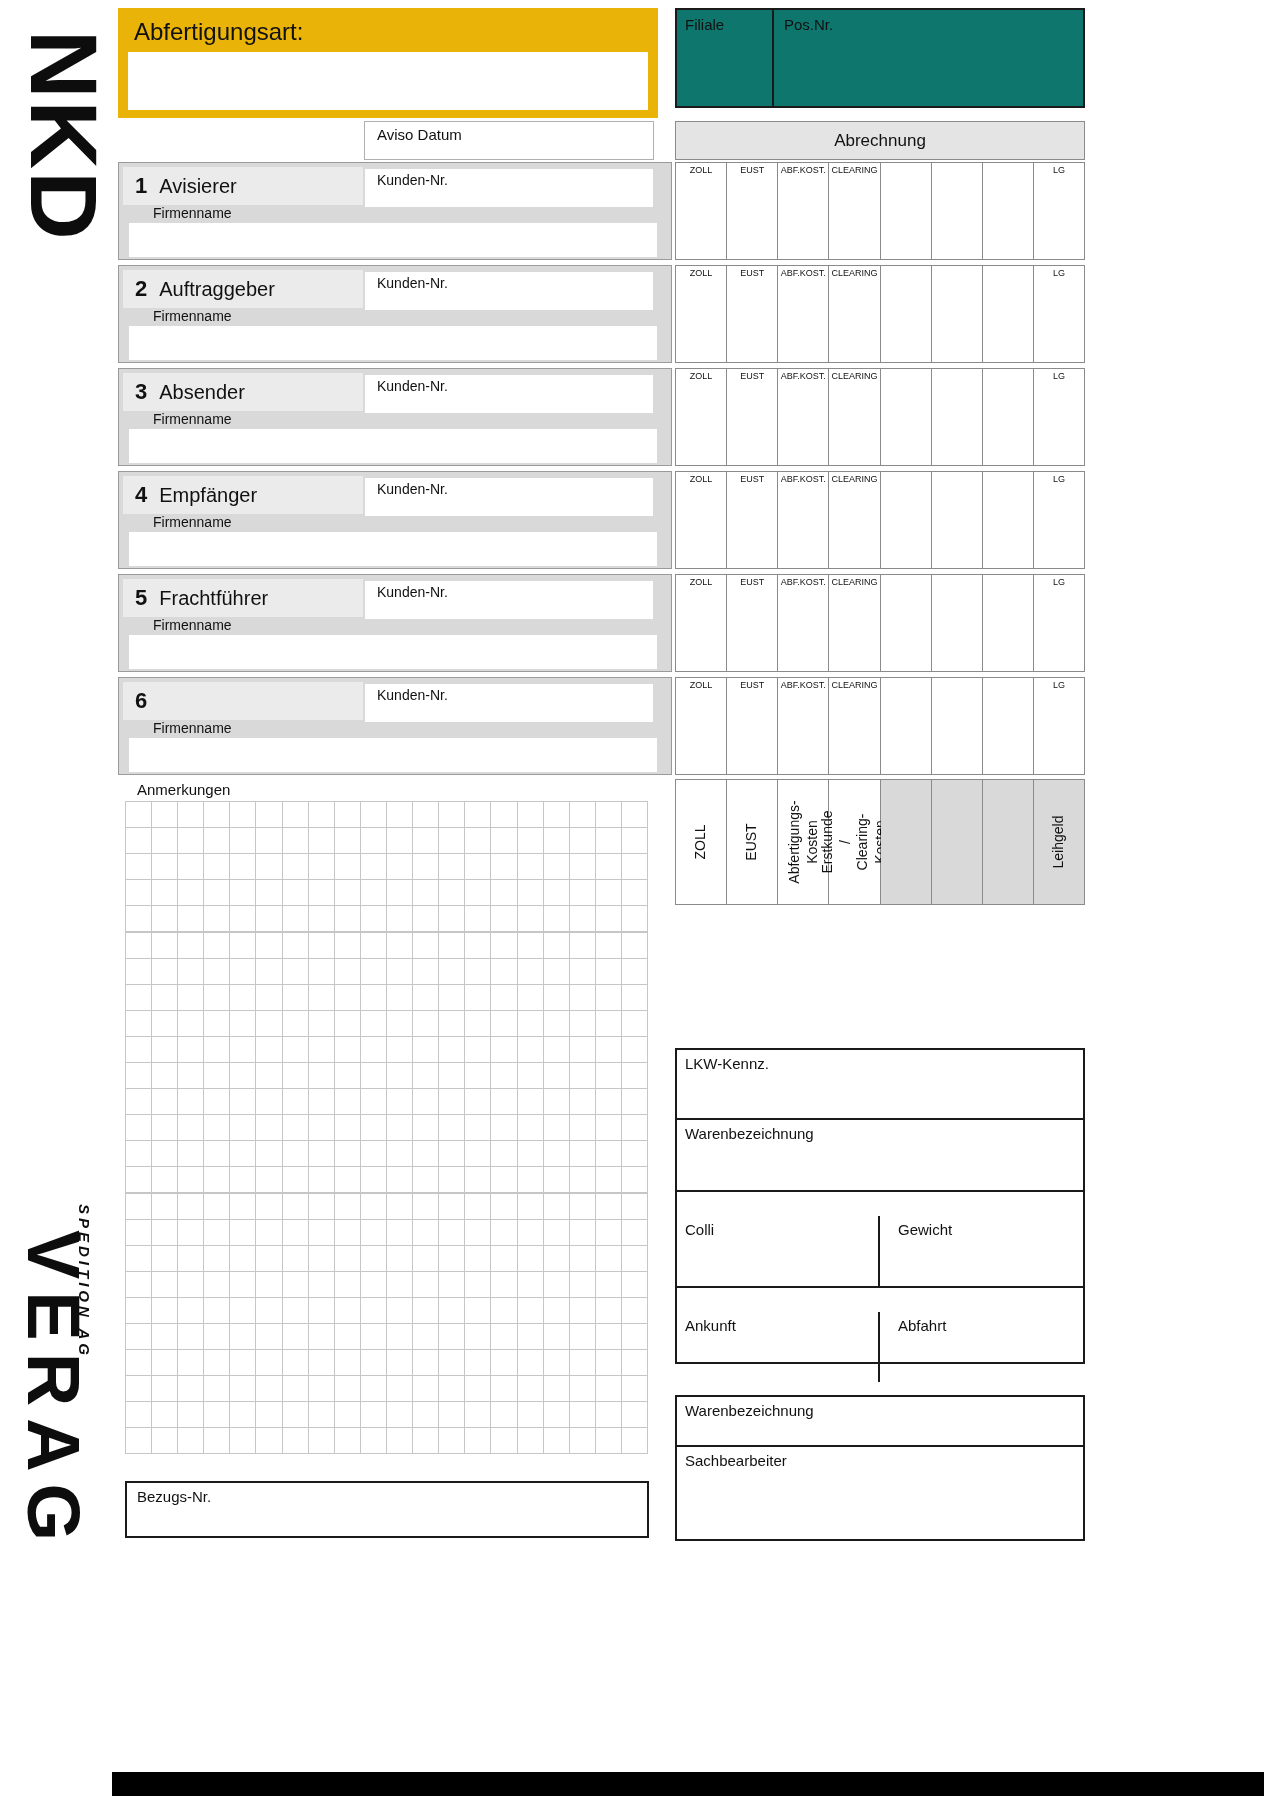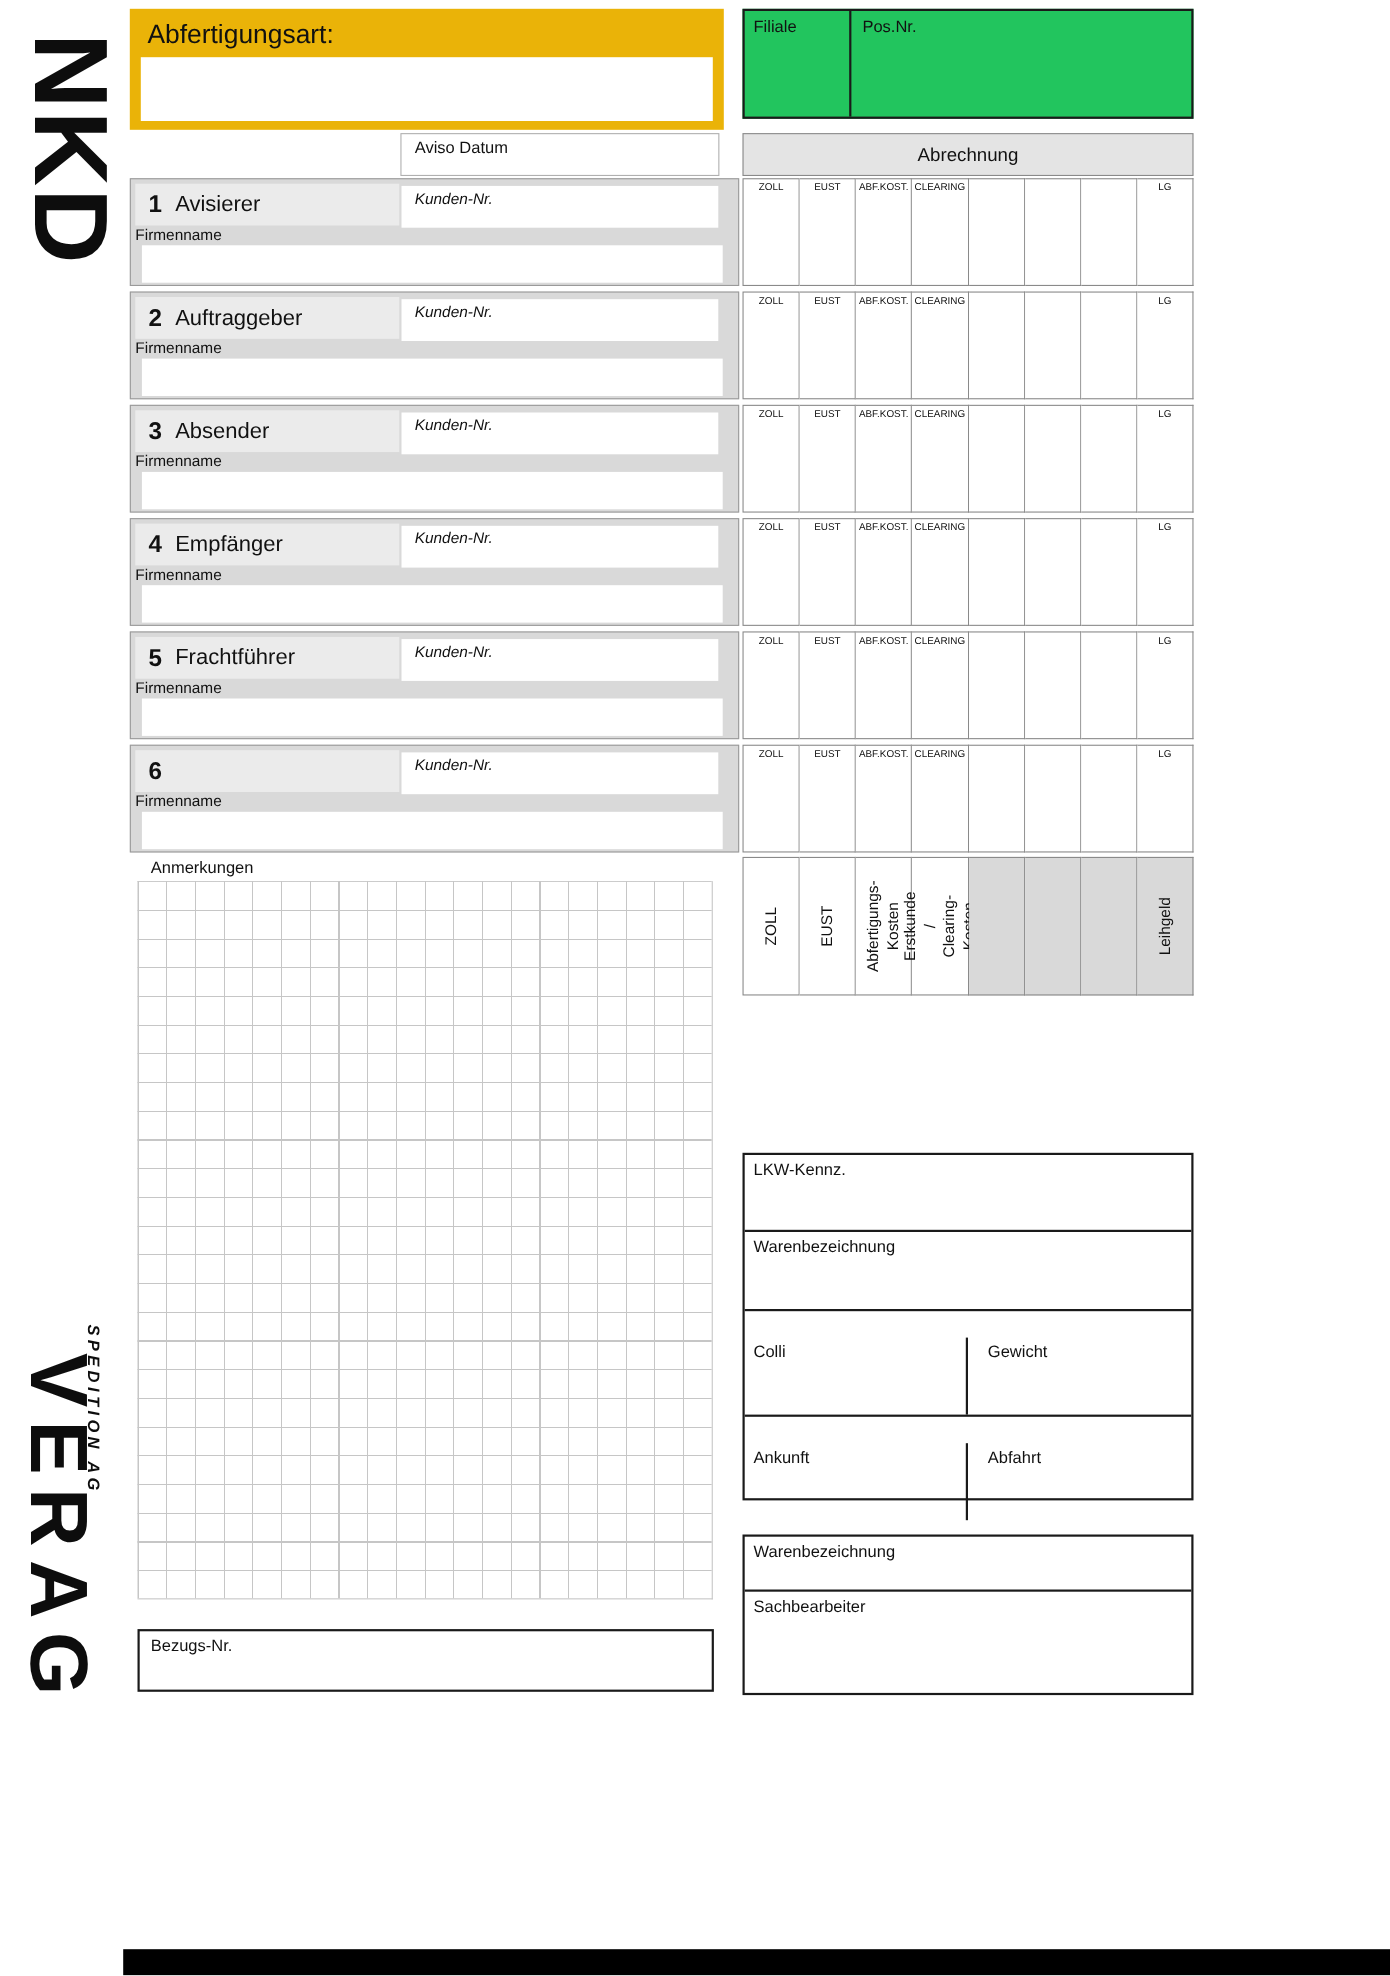--- a/index.html
+++ b/index.html
@@ -14,41 +14,41 @@
            font-size:74px; font-weight:800; letter-spacing:12px; line-height:1; color:#0d0d0d; }
   .spedition { position:absolute; left:76px; top:1204px; writing-mode:vertical-rl;
                font-size:15px; font-weight:700; font-style:italic; letter-spacing:4px; color:#0d0d0d; }
 
   
   .abfart-box { position:absolute; left:118px; top:8px; width:540px; height:110px; background:#eab308; }
   .abfart-label { padding:10px 0 0 16px; font-size:24px; }
   .abfart-input { position:absolute; left:10px; top:44px; width:520px; height:58px; background:#fff; }
 
   .fp-group { position:absolute; left:675px; top:8px; width:410px; height:100px;
-              border:2px solid #1a1a1a; display:flex; background:#22c55e; }
+              border:2px solid #1a1a1a; display:flex; background:#0f766e; }
   .filiale-cell { width:97px; border-right:2px solid #1a1a1a; padding:6px 8px; font-size:15px; }
   .posnr-cell { flex:1; padding:6px 10px; font-size:15px; }
 
   .aviso { position:absolute; left:364px; top:121px; width:290px; height:39px;
            background:#fff; border:1px solid #b0b0b0; padding:4px 12px; font-size:15px; }
 
   .abrechnung-hdr { position:absolute; left:675px; top:121px; width:410px; height:39px;
                     background:#e4e4e4; border:1px solid #8a8a8a; display:flex;
                     align-items:center; justify-content:center; font-size:17px; }
 
   
   .party { position:absolute; left:118px; width:554px; height:98px;
            background:#d9d9d9; border:1px solid #9a9a9a; }
   .party-band { position:absolute; left:4px; top:4px; width:240px; height:38px;
                 background:#ebebeb; display:flex; align-items:center; gap:12px; padding-left:12px; }
   .party-num { font-size:22px; font-weight:700; }
   .party-title { font-size:20px; }
-  .kunden-box { position:absolute; left:246px; top:6px; width:288px; height:38px; background:#fff;font-style:italic; }
+  .kunden-box { position:absolute; left:246px; top:6px; width:288px; height:38px; background:#fff; }
   .kunden-label { padding:3px 0 0 12px; font-size:14px; }
-  .firma-label { position:absolute; left:4px; top:42px; font-size:14px; }
+  .firma-label { position:absolute; left:34px; top:42px; font-size:14px; }
   .firma-box { position:absolute; left:10px; top:60px; width:528px; height:34px; background:#fff; }
 
   
   .ab-row { position:absolute; left:675px; width:410px; height:98px; display:flex; }
   .ab-cell { flex:1; border:1px solid #8a8a8a; border-left:none; background:#fff; position:relative; }
   .ab-cell:first-child { border-left:1px solid #8a8a8a; }
   .ab-head { display:block; text-align:center; font-size:9px; padding-top:2px;
              white-space:nowrap; overflow:hidden; color:#111; }
 
   

